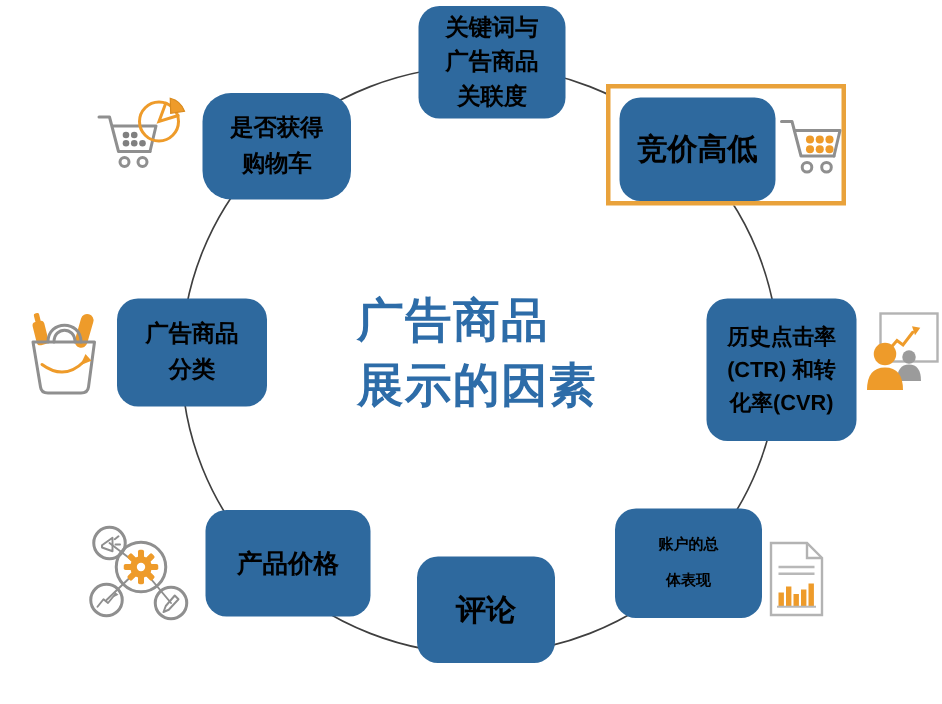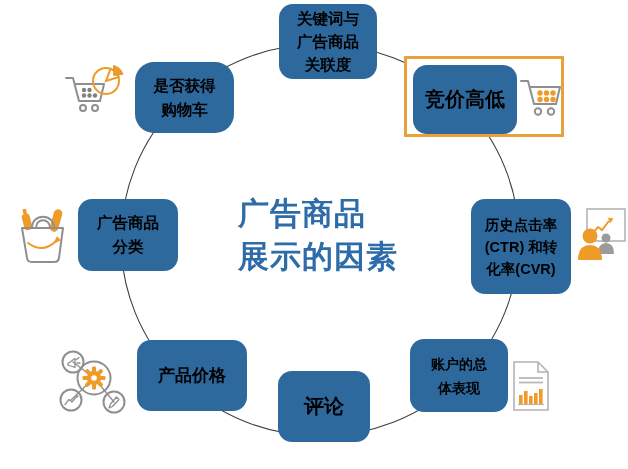--- a/index.html
+++ b/index.html
@@ -13,21 +13,21 @@
     position:absolute;
     background:var(--box-blue,#2e699e);
     border-radius:14px;
     color:#000000; font-weight:bold;
     display:flex; align-items:center; justify-content:center;
     text-align:center; white-space:pre-line;
   }
   .f-keyword  { left:279px; top:4px;   width:98px;  height:75px; font-size:15.5px; line-height:23px; }
   .f-bid      { left:6px;   top:6px;   width:104px; height:69px; font-size:20px; position:absolute; }
   .f-ctr      { left:471px; top:199px; width:100px; height:95px; font-size:14.5px; line-height:22px; }
-  .f-account  { left:410px; top:339px; width:98px;  height:73px; font-size:14px; line-height:24px; }
+  .f-account  { left:410px; top:339px; width:98px;  height:73px; font-size:10px; line-height:24px; }
   .f-review   { left:278px; top:371px; width:92px;  height:71px; font-size:20px; }
   .f-price    { left:137px; top:340px; width:110px;  height:71px; font-size:17px; }
   .f-category { left:78px;  top:199px; width:100px; height:72px; font-size:15.5px; line-height:24px; }
   .f-buybox   { left:135px; top:62px;  width:99px;  height:71px; font-size:15.5px; line-height:24px;border-radius:19px; }
   .highlight-frame {
     position:absolute; left:404px; top:56px; width:154px; height:75px;
     border:3px solid var(--highlight-orange,#e9a23b);
     background:#fff;
   }
   .frame-icon { position:absolute; left:112px; top:17px; }

